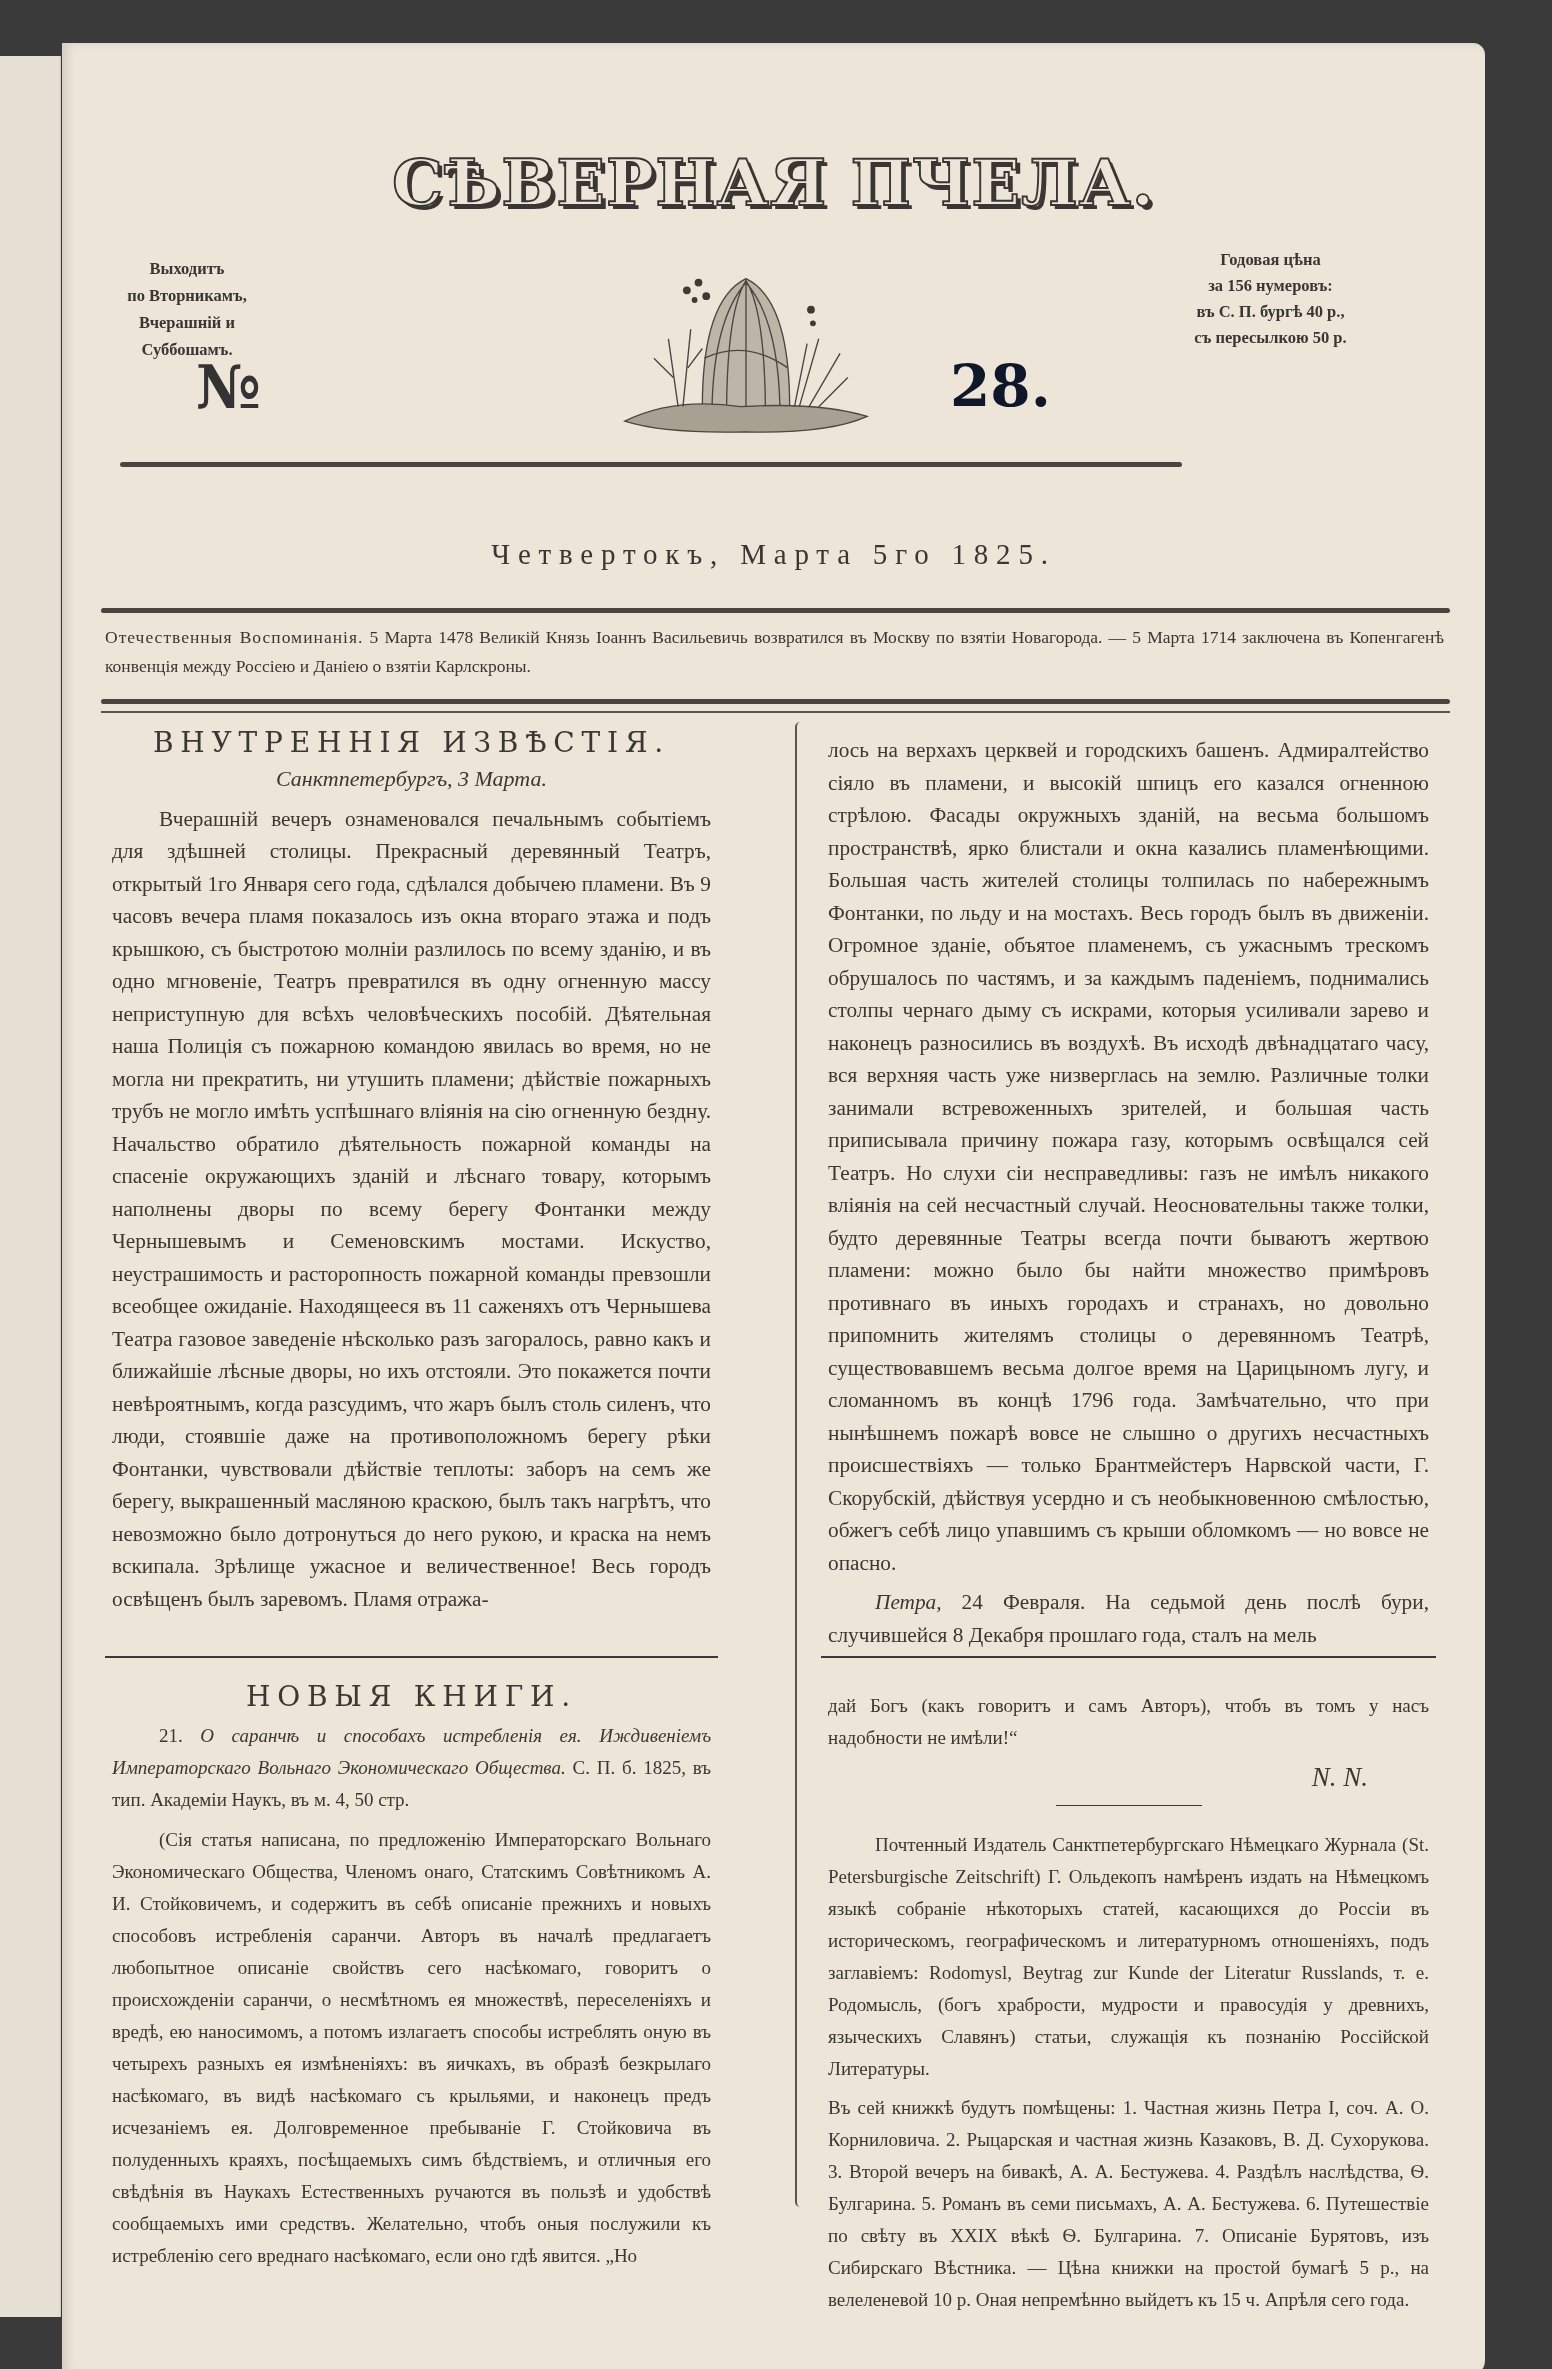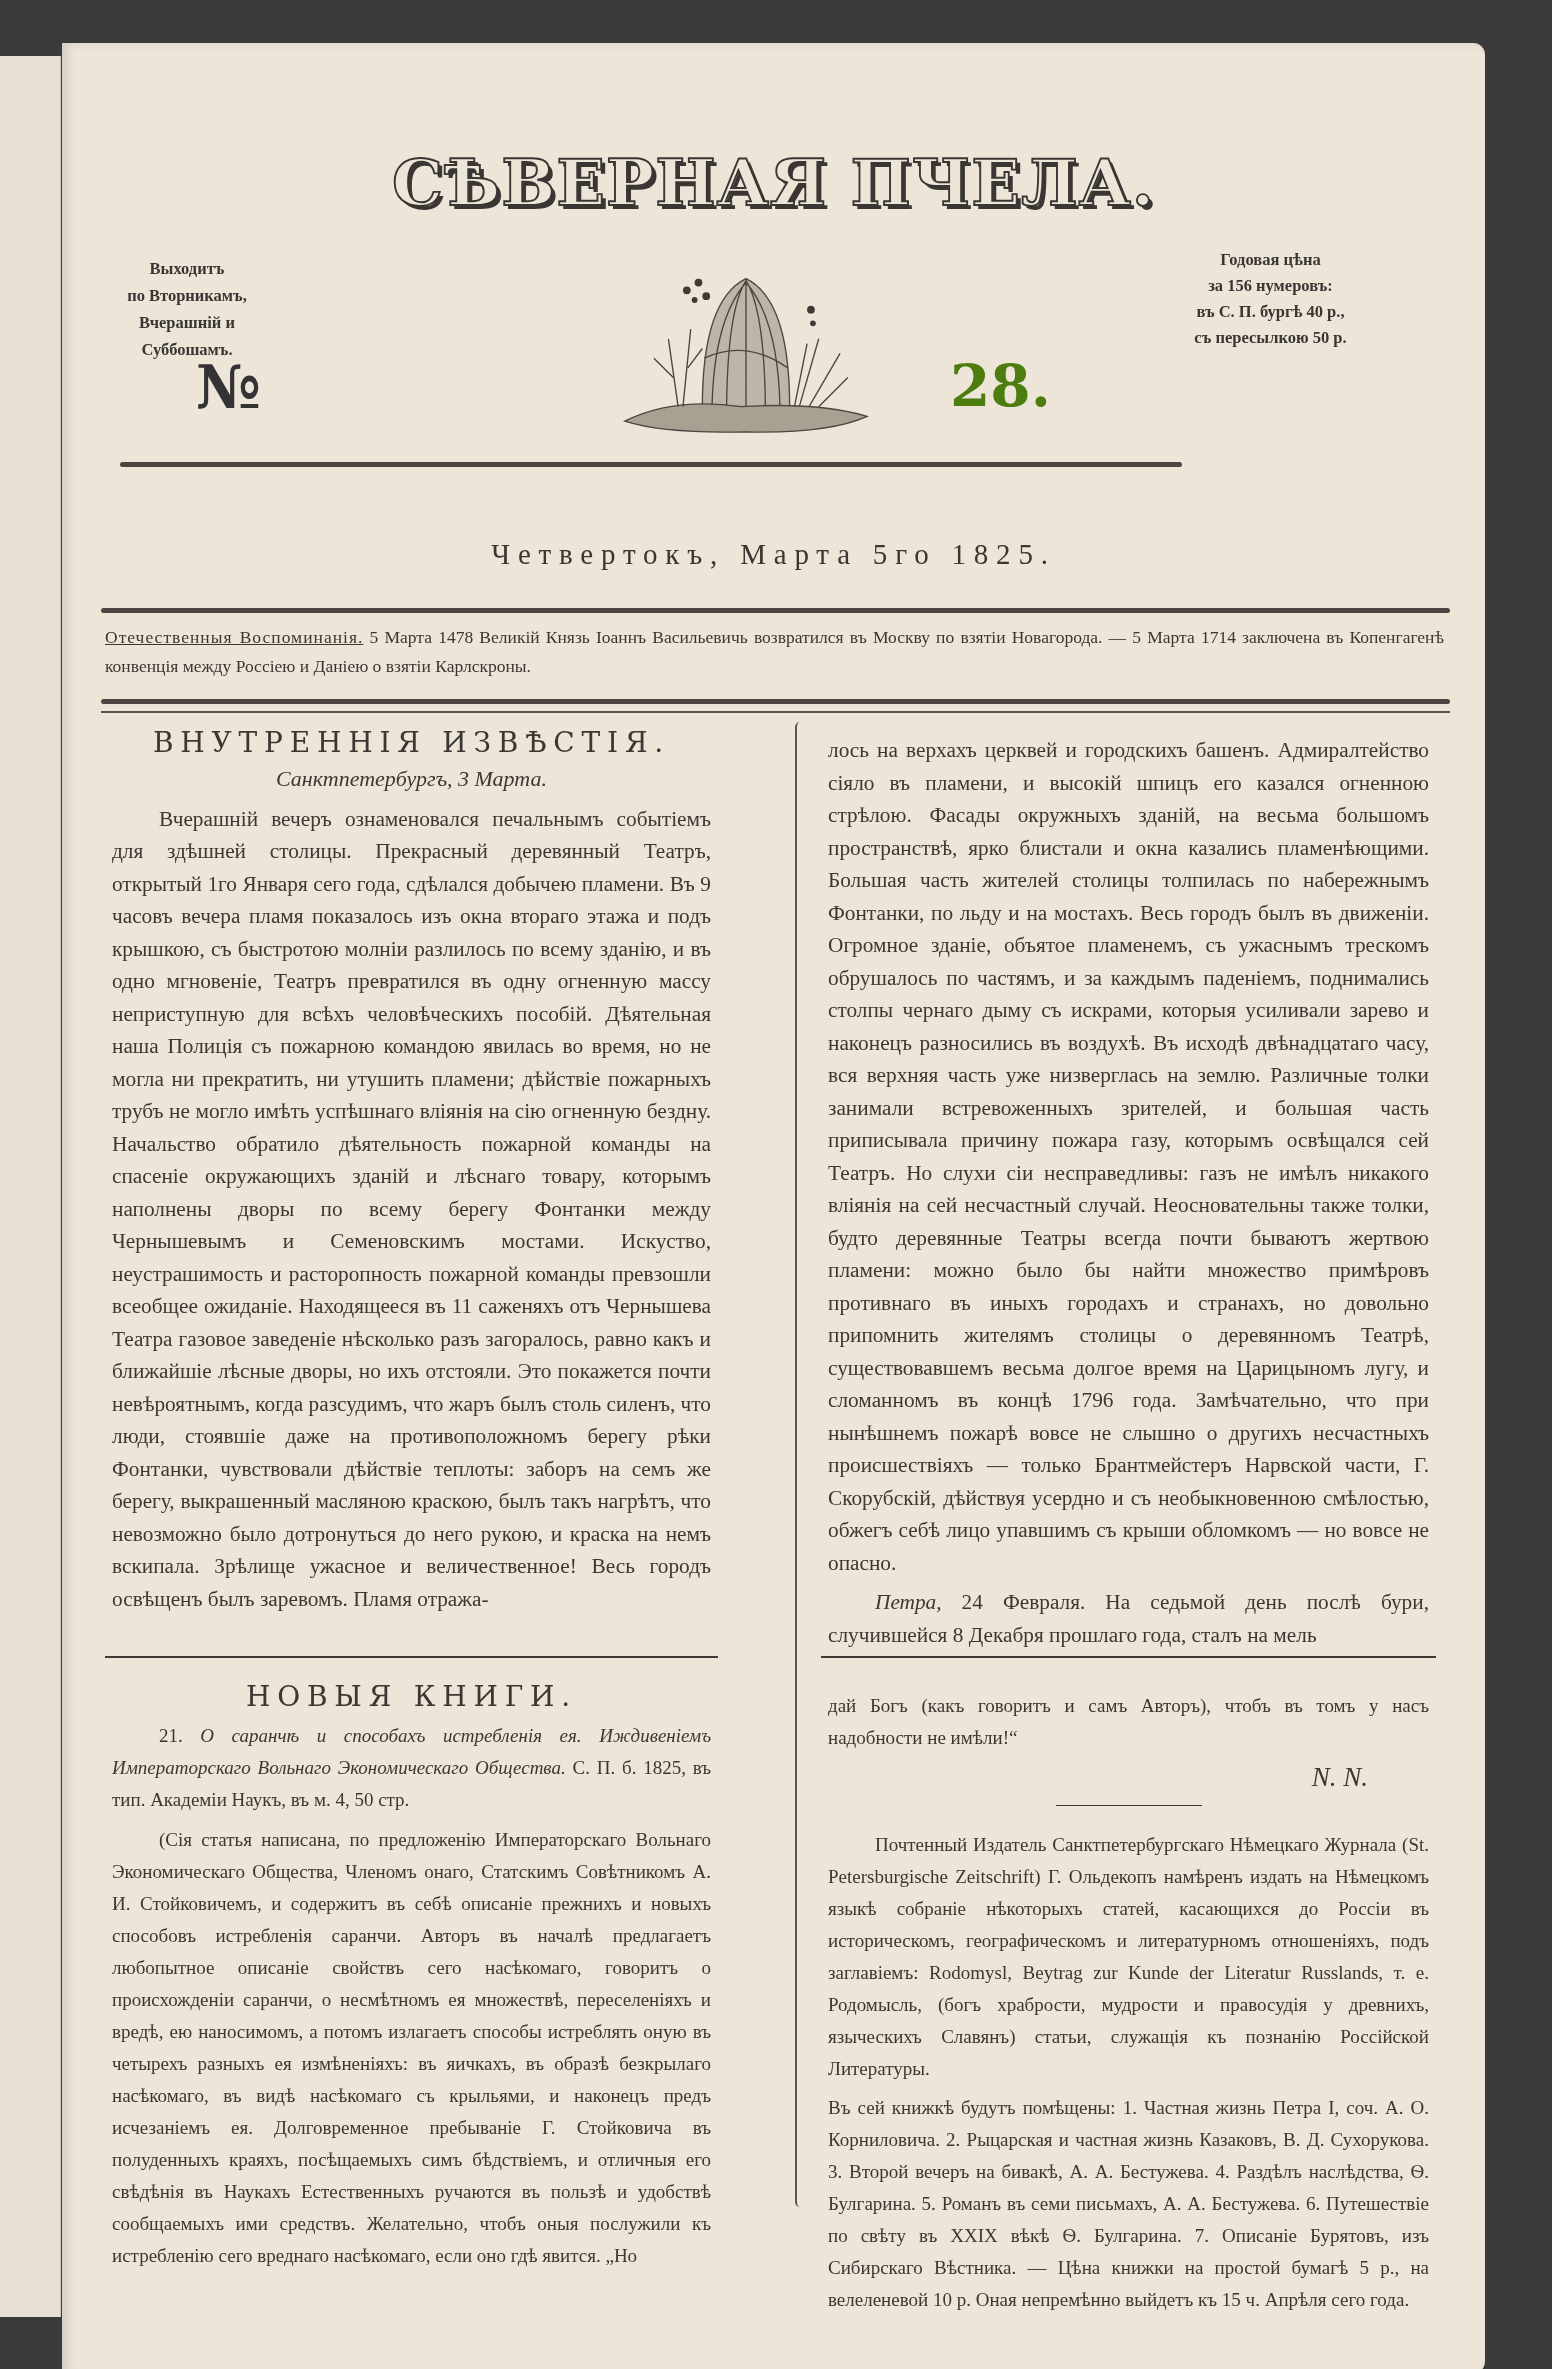--- a/index.html
+++ b/index.html
@@ -34,37 +34,37 @@
   .issue-right {
     position:absolute; left:1097px; top:204px; width:223px; text-align:center;
     font-family:"Liberation Serif", serif; font-size:16.5px; line-height:26px; font-weight:bold; color:#3a3633;
   }
   .issue-no {
     position:absolute; left:134px; top:309px; font-family:"DejaVu Serif", serif;
     font-size:60px; font-weight:bold; color:#333;
   }
   .issue-num {
     position:absolute; left:318px; top:309px; font-family:"DejaVu Serif", serif;
-    font-size:58px; font-weight:bold; color:#4d7c0f;
+    font-size:58px; font-weight:bold; color:#0f172a;
   }
   .beehive { position:absolute; left:524px; top:218px; width:320px; height:175px; }
   .rule-thick {
     position:absolute; height:4.9px; background:#4a4540; border-radius:2.9px;
   }
   .rule-thin { position:absolute; height:1.9px; background:#5a554f; }
   .dateline {
     position:absolute; left:0; right:0; top:495px; text-align:center;
     font-family:"Liberation Serif", serif; font-size:29px; letter-spacing:7.8px; color:#3a3633;
   }
   .memo {
     position:absolute; left:43px; width:1339px; top:580px;
     font-family:"Liberation Serif", serif; font-size:17.5px; line-height:29px; color:#3a3633;
     text-align:justify;
   }
-  .memo .lead { letter-spacing:1px;text-decoration:underline; }
+  .memo .lead { letter-spacing:1px; }
   .col {
     position:absolute; font-family:"Liberation Serif", serif; font-size:21.3px; line-height:32.5px;
     color:#3b3732; text-align:justify;
   }
   .col p { margin:7px; }
   .col .indent { text-indent:47px; }
   .section-title {
     text-align:center; font-family:"DejaVu Serif", serif; font-size:28px; letter-spacing:6.8px;
     margin:0 0 3.9px 0; color:#3b3732;
   }

